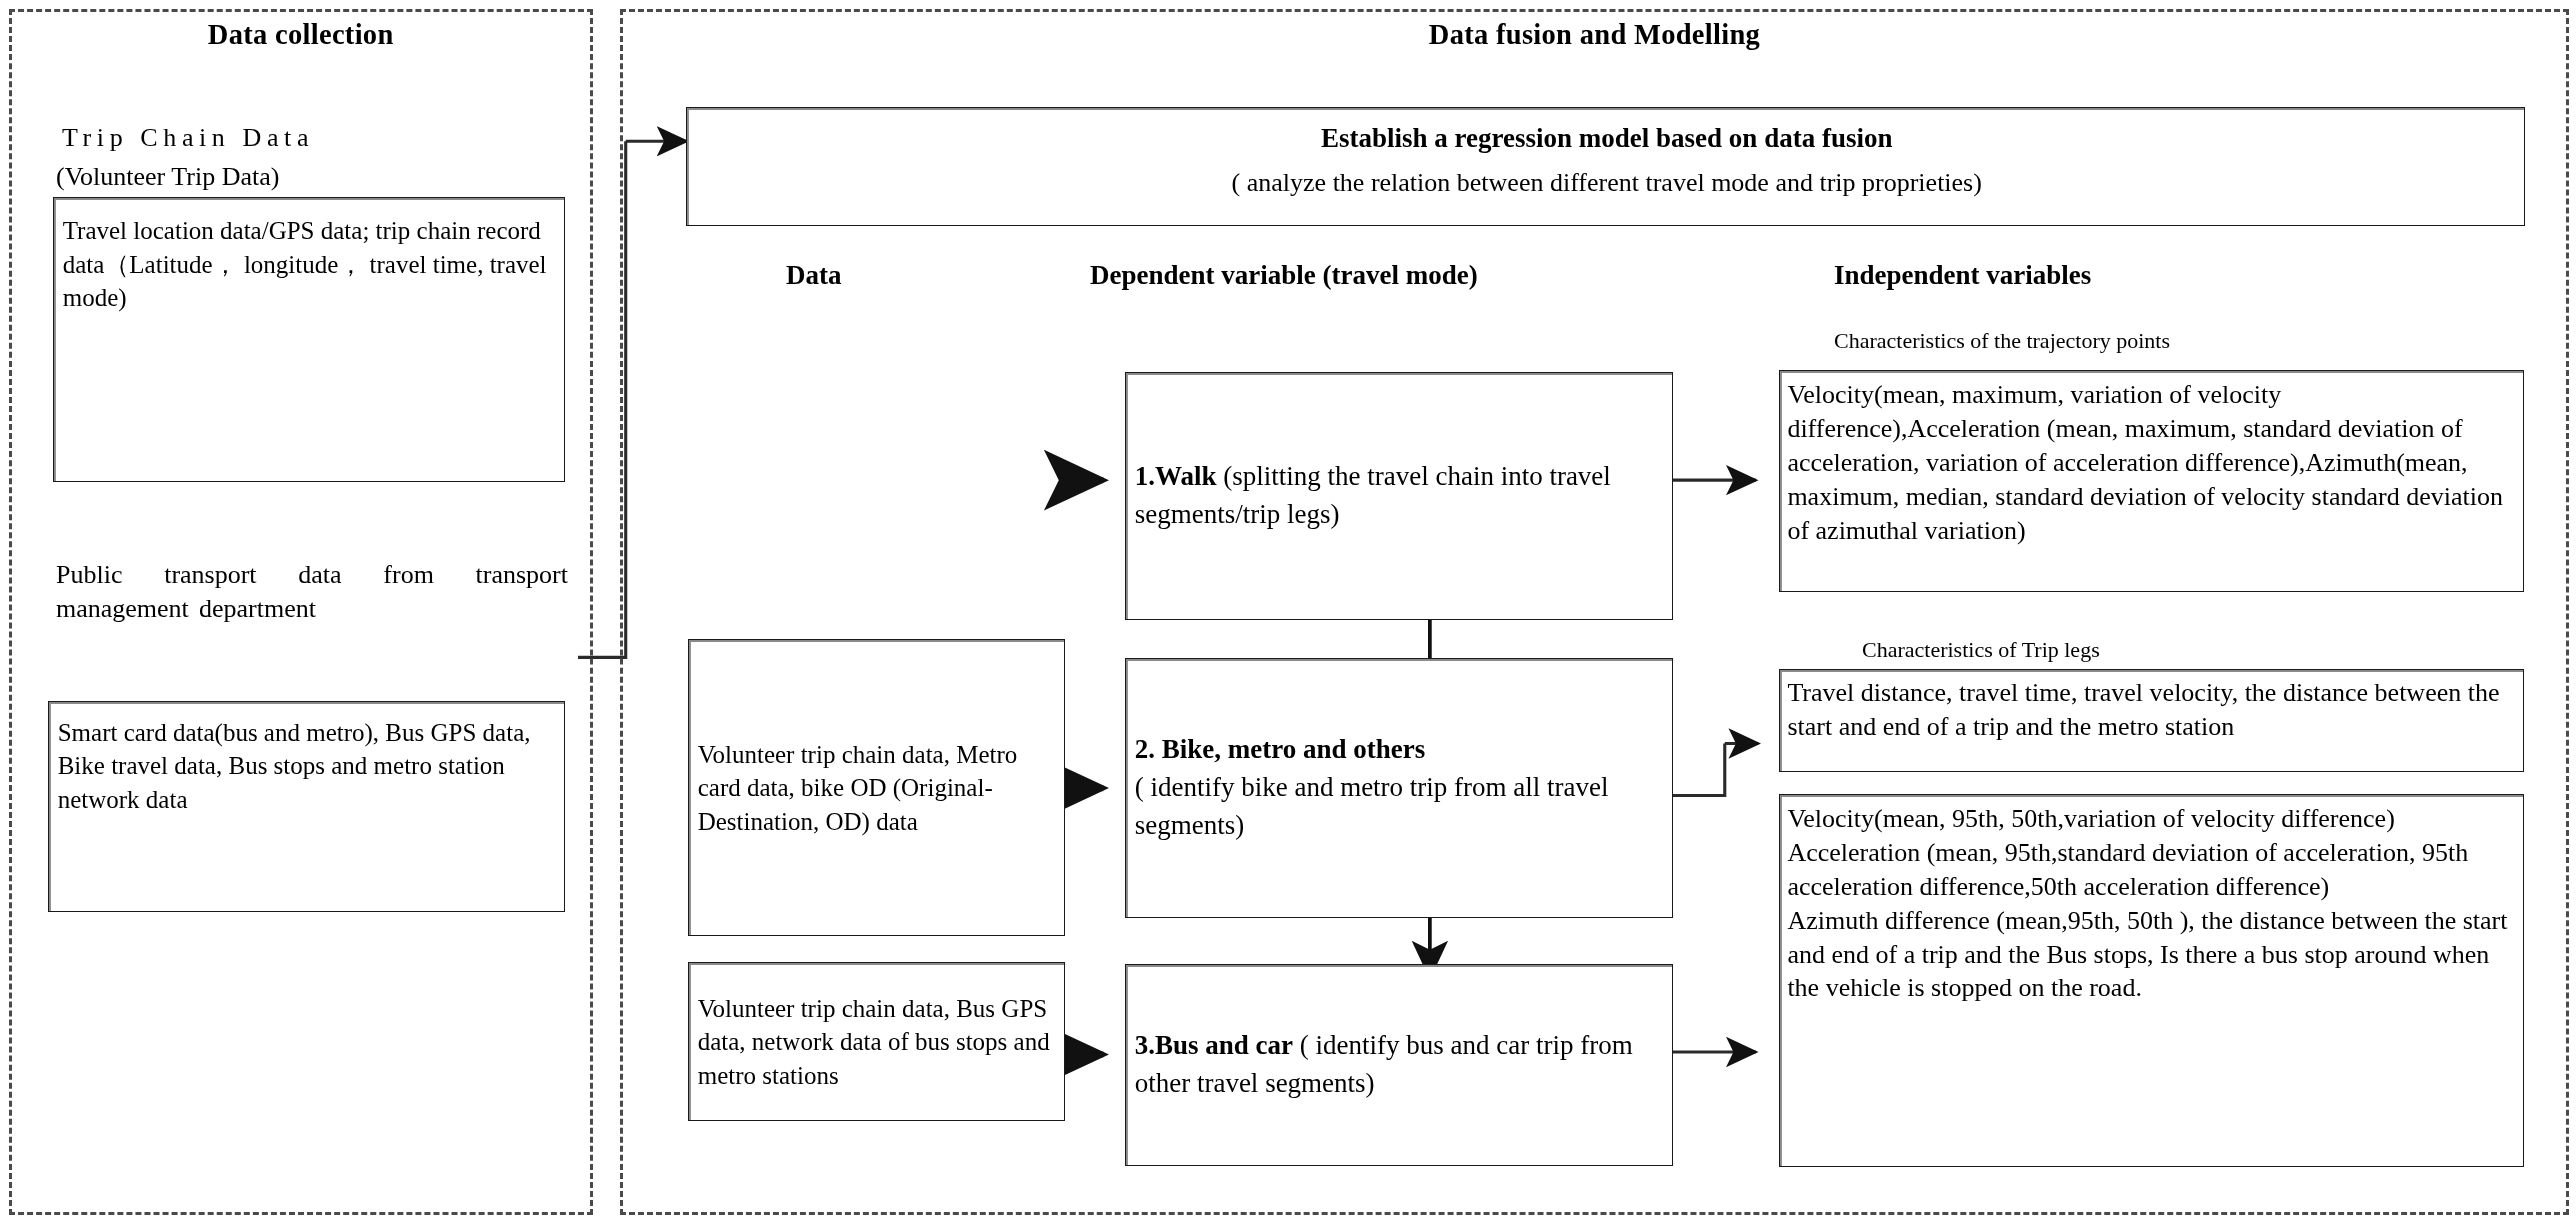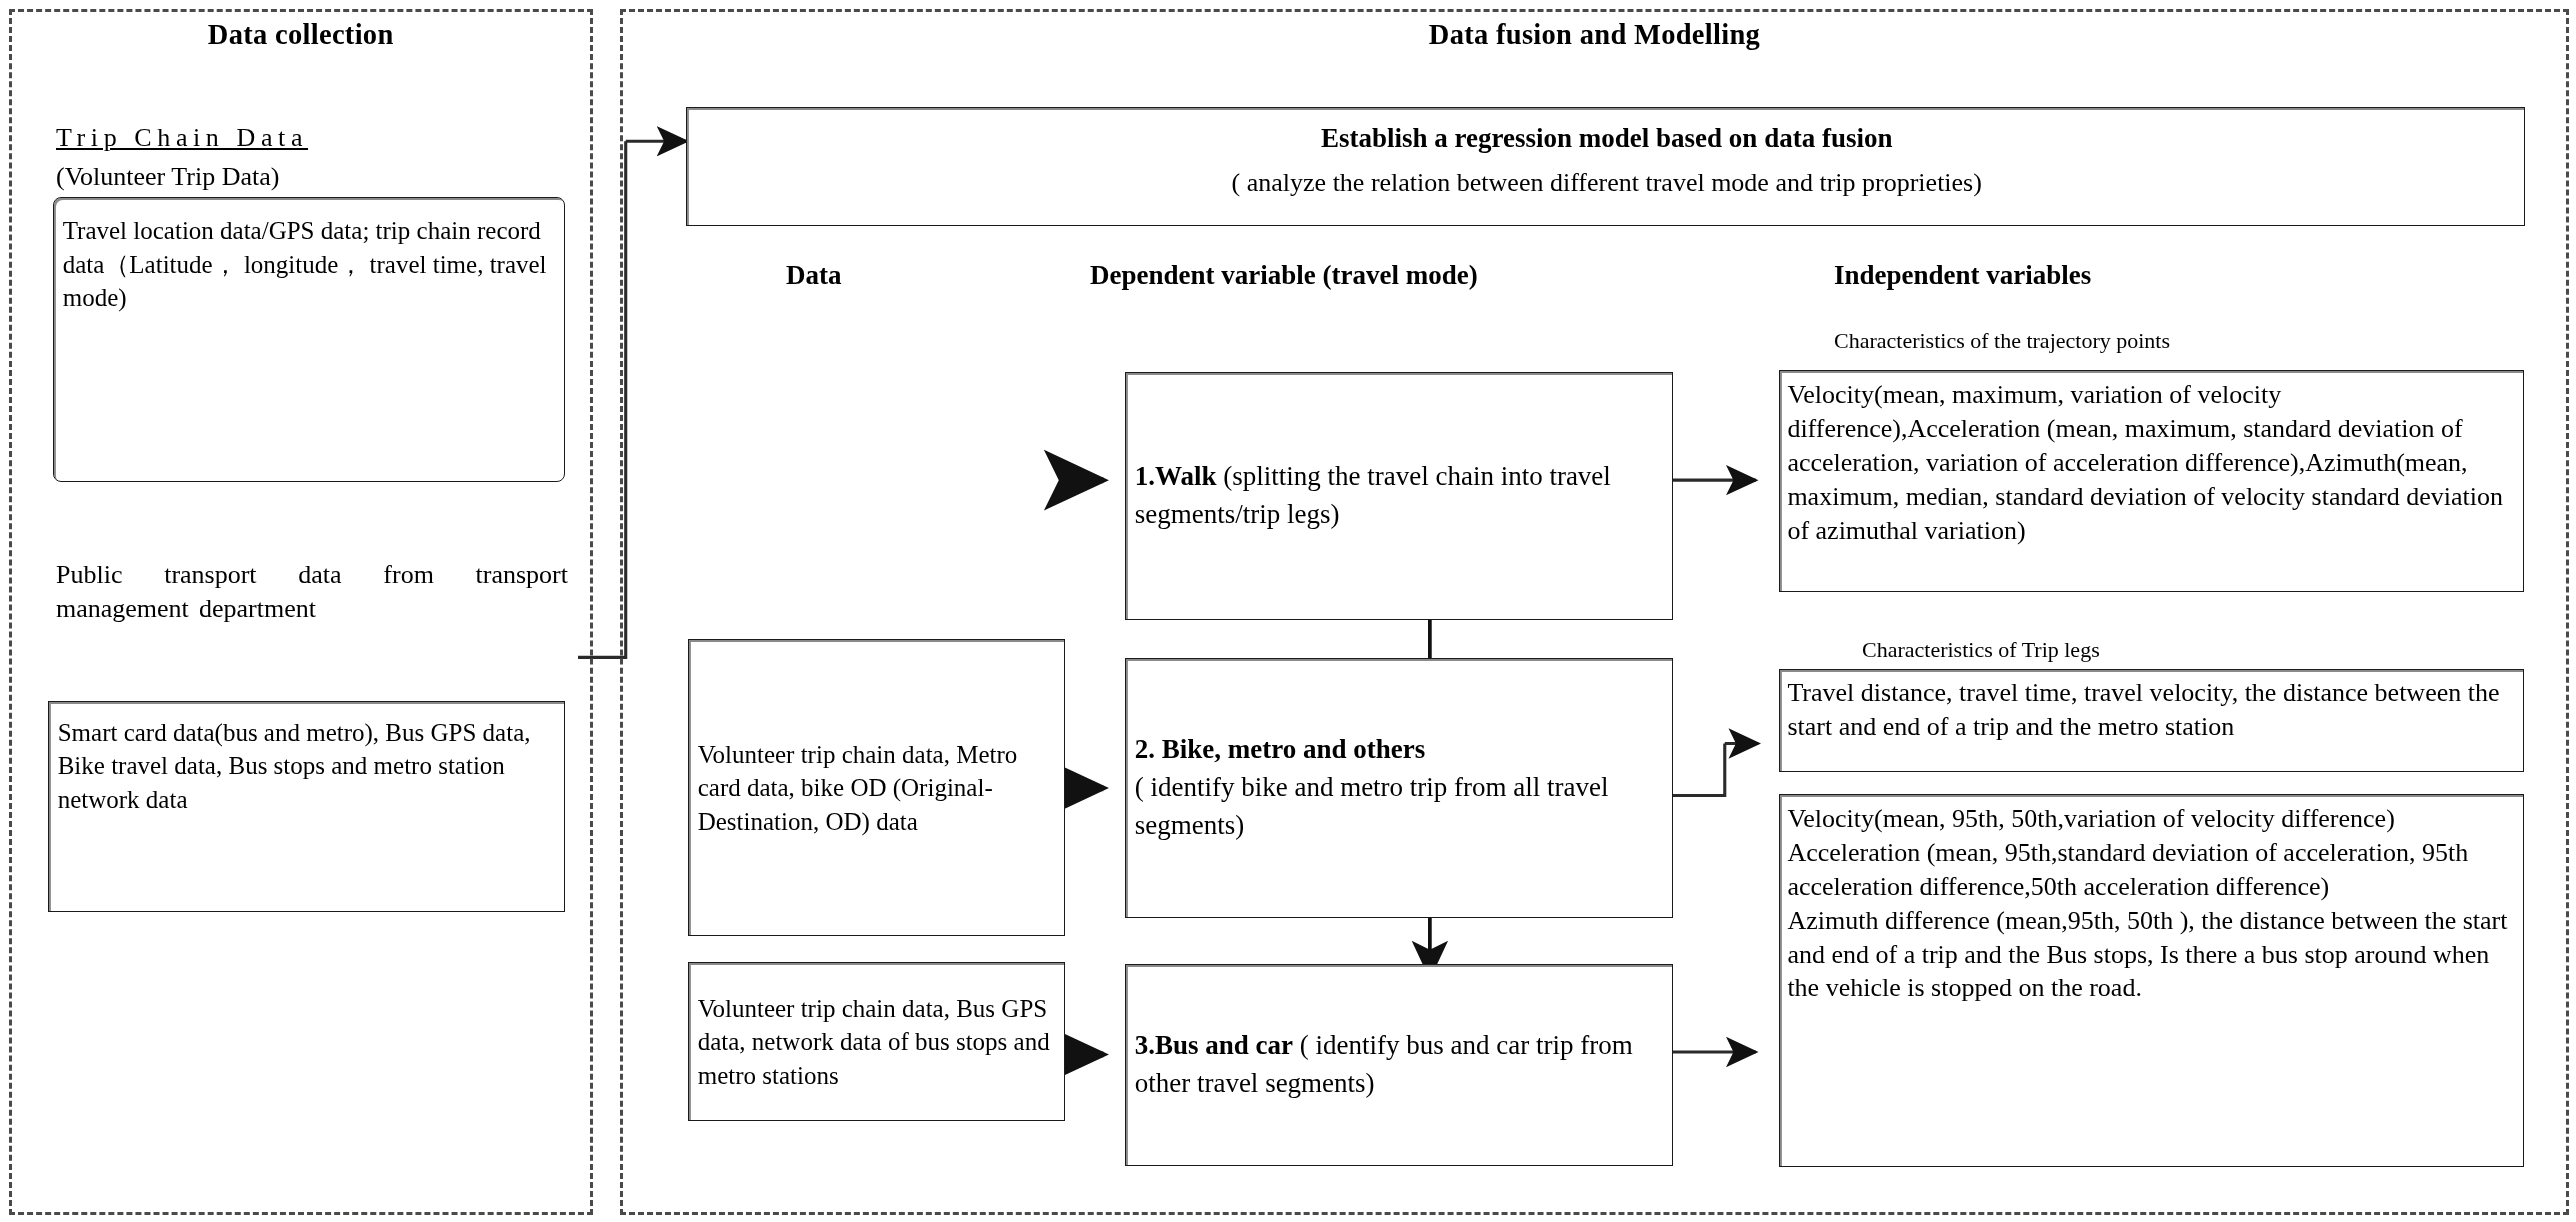--- a/index.html
+++ b/index.html
@@ -72,24 +72,24 @@
       <path d="M2700,775 L2834,775" marker-end="url(#ah)"></path>
       <path d="M2700,1284 L2784,1284 L2784,1200"></path>
       <path d="M2784,1200 L2838,1200" marker-end="url(#ah)"></path>
       <path d="M2700,1698 L2834,1698" marker-end="url(#ah)"></path>
     </g>
   </svg>
 
   <div class="panel" style="left:8.7px; top:8.7px; width:584px; height:1206px;"></div>
   <div class="panel-title" style="left:8.7px; top:18.6px; width:584px;">Data collection</div>
 
-  <div class="cap spread" style="left:56px; top:121px; width:508px;text-decoration:underline;">Trip Chain Data</div>
+  <div class="cap spread" style="left:62px; top:121px; width:508px;">Trip Chain Data</div>
   <div class="cap" style="left:56px; top:160px; width:508px;">(Volunteer Trip Data)</div>
 
-  <div class="box" style="left:53px; top:197px; width:512px; height:285px;border-radius:8px;">
+  <div class="box" style="left:53px; top:197px; width:512px; height:285px;">
     <div class="btxt t-serif fs40 vtop" style="top:16px;">Travel location data/GPS data; trip chain record data（Latitude， longitude， travel time, travel mode)</div>
   </div>
 
   <div class="cap" style="left:56px; top:558px; width:512px; text-align:justify; text-align-last:left; word-spacing:3.7px;">Public transport data from transport management department</div>
 
   <div class="box" style="left:48px; top:701px; width:517px; height:211px;">
     <div class="btxt t-serif fs40 vtop" style="top:13.6px;">Smart card data(bus and metro), Bus GPS data, Bike travel data, Bus stops and metro station network data</div>
   </div>
 
   <div class="panel" style="left:620px; top:8.7px; width:1949px; height:1206px;"></div>

